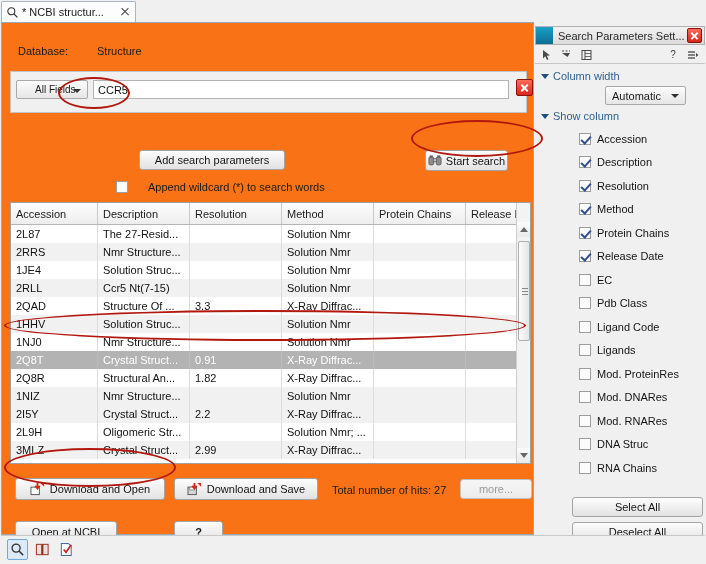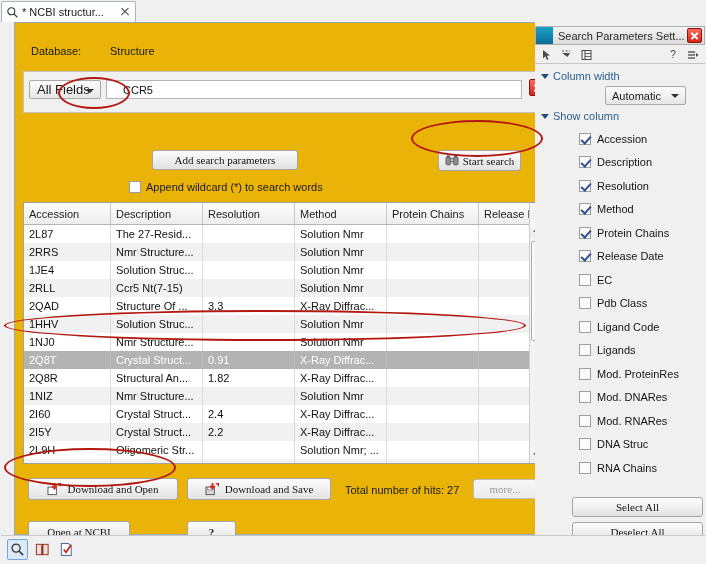--- a/index.html
+++ b/index.html
@@ -21,71 +21,71 @@
   .tab-label{flex:1 1 auto;white-space:nowrap;overflow:hidden;font-size:11px;color:#1b1b1b;}
   .tab-close{width:12px;height:12px;flex:0 0 auto;position:relative;cursor:default;}
   .tab-close:before,.tab-close:after{
     content:"";position:absolute;left:1px;top:5px;width:10px;height:1.4px;background:#444;
   }
   .tab-close:before{transform:rotate(45deg);}
   .tab-close:after{transform:rotate(-45deg);}
 
   
   .content{
-    position:absolute;left:14px;top:22px;width:533px;height:513px;
-    background:#eab308;border:1px solid #9aa7b4;box-sizing:border-box;
+    position:absolute;left:1px;top:22px;width:533px;height:513px;
+    background:#f97316;border:1px solid #9aa7b4;box-sizing:border-box;
   }
   .db-row{position:absolute;left:16px;top:22px;font-size:11px;}
   .db-label{position:absolute;left:0;top:0;}
   .db-value{position:absolute;left:79px;top:0;}
 
   .searchbar{
     position:absolute;left:8px;top:48px;width:517px;height:42px;
     background:#f0f0f0;border:1px solid #c3c3c3;box-sizing:border-box;
   }
   .fieldsel{
     position:absolute;left:5px;top:8px;width:72px;height:19px;
     background:linear-gradient(#fcfcfc,#e6e6e6);
     border:1px solid #a9a9a9;border-radius:2px;box-sizing:border-box;
-    display:flex;align-items:center;padding-left:7px;font-size:13px;
+    display:flex;align-items:center;padding-left:18px;font-size:10px;
   }
   .fieldsel .caret{
     position:absolute;right:6px;top:8px;width:0;height:0;
     border-left:4px solid transparent;border-right:4px solid transparent;border-top:4px solid #333;
   }
   .queryinput{
     position:absolute;left:82px;top:8px;width:416px;height:19px;
     background:#fff;border:1px solid #b4b4b4;box-sizing:border-box;
     font-family:"Liberation Sans",sans-serif;font-size:11px;color:#111;
-    padding:0 16px;outline:none;
+    padding:0 4px;outline:none;
   }
   .clearbtn{
     position:absolute;left:505px;top:7px;width:17px;height:17px;
     background:linear-gradient(#fb6b5b,#d6271a);border:1px solid #8d1308;border-radius:2px;
     box-sizing:border-box;
   }
   .clearbtn:before,.clearbtn:after{
     content:"";position:absolute;left:3px;top:7px;width:9px;height:2px;background:#fff;
   }
   .clearbtn:before{transform:rotate(45deg);}
   .clearbtn:after{transform:rotate(-45deg);}
 
   
   .btn{
     background:linear-gradient(#fdfdfd,#e2e2e2);
     border:1px solid #a5a5a5;border-radius:3px;box-sizing:border-box;
-    font-family:Liberation Serif, serif;font-size:11px;color:#141414;
+    font-family:Liberation Sans, sans-serif;font-size:11px;color:#141414;
     display:flex;align-items:center;justify-content:center;cursor:default;
   }
   .btn.disabled{color:#9a9a9a;background:linear-gradient(#f6f6f6,#ececec);border-color:#c0c0c0;}
 
   #add-search-params{position:absolute;left:137px;top:127px;width:146px;height:20px;}
   #start-search{position:absolute;left:423px;top:127px;width:83px;height:21px;gap:4px;}
 
-  .wildcard-row{position:absolute;left:114px;top:158px;display:flex;align-items:center;gap:5px;}
+  .wildcard-row{position:absolute;left:114px;top:158px;display:flex;align-items:center;gap:20px;}
   .cbox{
     width:12px;height:12px;background:#fbfbfb;border:1px solid #9d9d9d;box-sizing:border-box;
     position:relative;flex:0 0 auto;
   }
   .cbox.checked:after{
     content:"";position:absolute;left:3px;top:0px;width:4px;height:8px;
     border:solid #2f4f8f;border-width:0 2px 2px 0;transform:rotate(42deg);
   }
 
   
@@ -123,21 +123,21 @@
   .thumb{
     position:absolute;left:1px;top:38px;width:12px;height:100px;
     background:linear-gradient(90deg,#fcfcfc,#e4e4e4);border:1px solid #aeaeae;border-radius:2px;box-sizing:border-box;
   }
   .thumb .grip{position:absolute;left:3px;top:46px;width:6px;height:1px;background:#888;box-shadow:0 3px 0 #888,0 6px 0 #888;}
 
   
   #download-open{position:absolute;left:13px;top:455px;width:150px;height:22px;gap:5px;}
   #download-save{position:absolute;left:172px;top:455px;width:144px;height:22px;gap:5px;}
   .hits{position:absolute;left:330px;top:461px;font-size:11px;}
-  #more-btn{position:absolute;left:458px;top:456px;width:64px;height:20px;}
+  #more-btn{position:absolute;left:458px;top:456px;width:72px;height:20px;}
   #open-ncbi{position:absolute;left:13px;top:498px;width:102px;height:21px;}
   #help-btn{position:absolute;left:172px;top:498px;width:49px;height:21px;font-weight:bold;}
 
   
   .statusbar{
     position:absolute;left:1px;top:535px;width:704px;height:28px;
     background:#f0f0f0;border-top:1px solid #c9c9c9;box-sizing:border-box;
     display:flex;align-items:center;gap:5px;padding-left:6px;
   }
   .sb-icon{width:19px;height:19px;display:flex;align-items:center;justify-content:center;}
@@ -337,28 +337,20 @@
               <td class="col-res">1.82</td>
               <td class="col-met">X-Ray Diffrac...</td>
               <td class="col-pc"></td>
               <td class="col-rd"></td>
             </tr>
             <tr class="alt">
               <td class="col-acc">1NIZ</td>
               <td class="col-desc">Nmr Structure...</td>
               <td class="col-res"></td>
               <td class="col-met">Solution Nmr</td>
-              <td class="col-pc"></td>
-              <td class="col-rd"></td>
-            </tr>
-            <tr class="">
-              <td class="col-acc">2I60</td>
-              <td class="col-desc">Crystal Struct...</td>
-              <td class="col-res">2.4</td>
-              <td class="col-met">X-Ray Diffrac...</td>
               <td class="col-pc"></td>
               <td class="col-rd"></td>
             </tr>
             <tr class="alt">
               <td class="col-acc">2I5Y</td>
               <td class="col-desc">Crystal Struct...</td>
               <td class="col-res">2.2</td>
               <td class="col-met">X-Ray Diffrac...</td>
               <td class="col-pc"></td>
               <td class="col-rd"></td>

